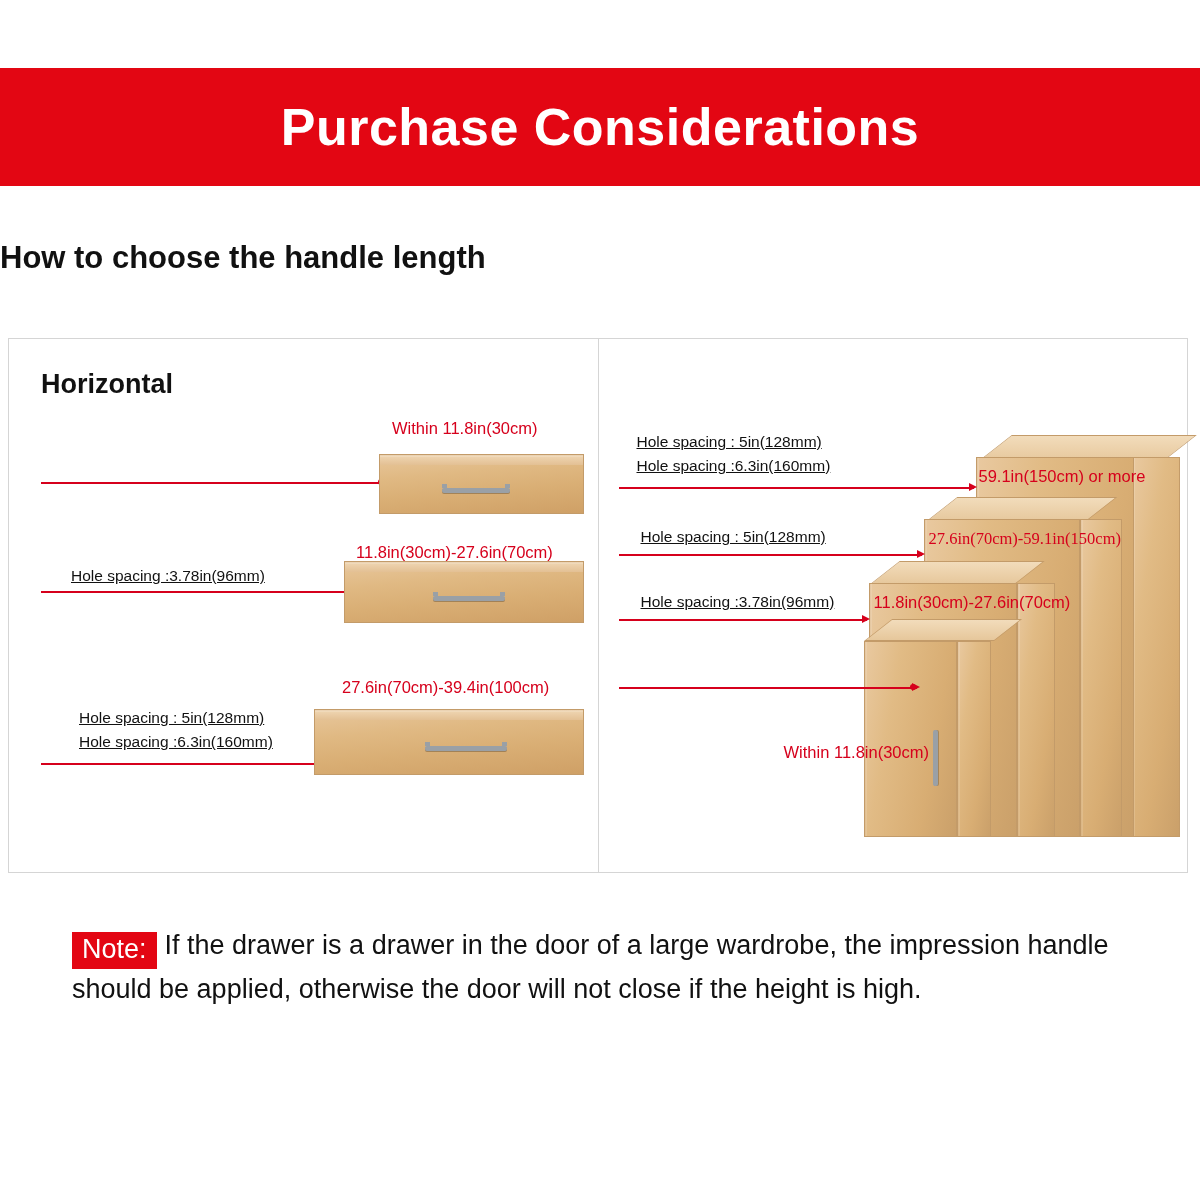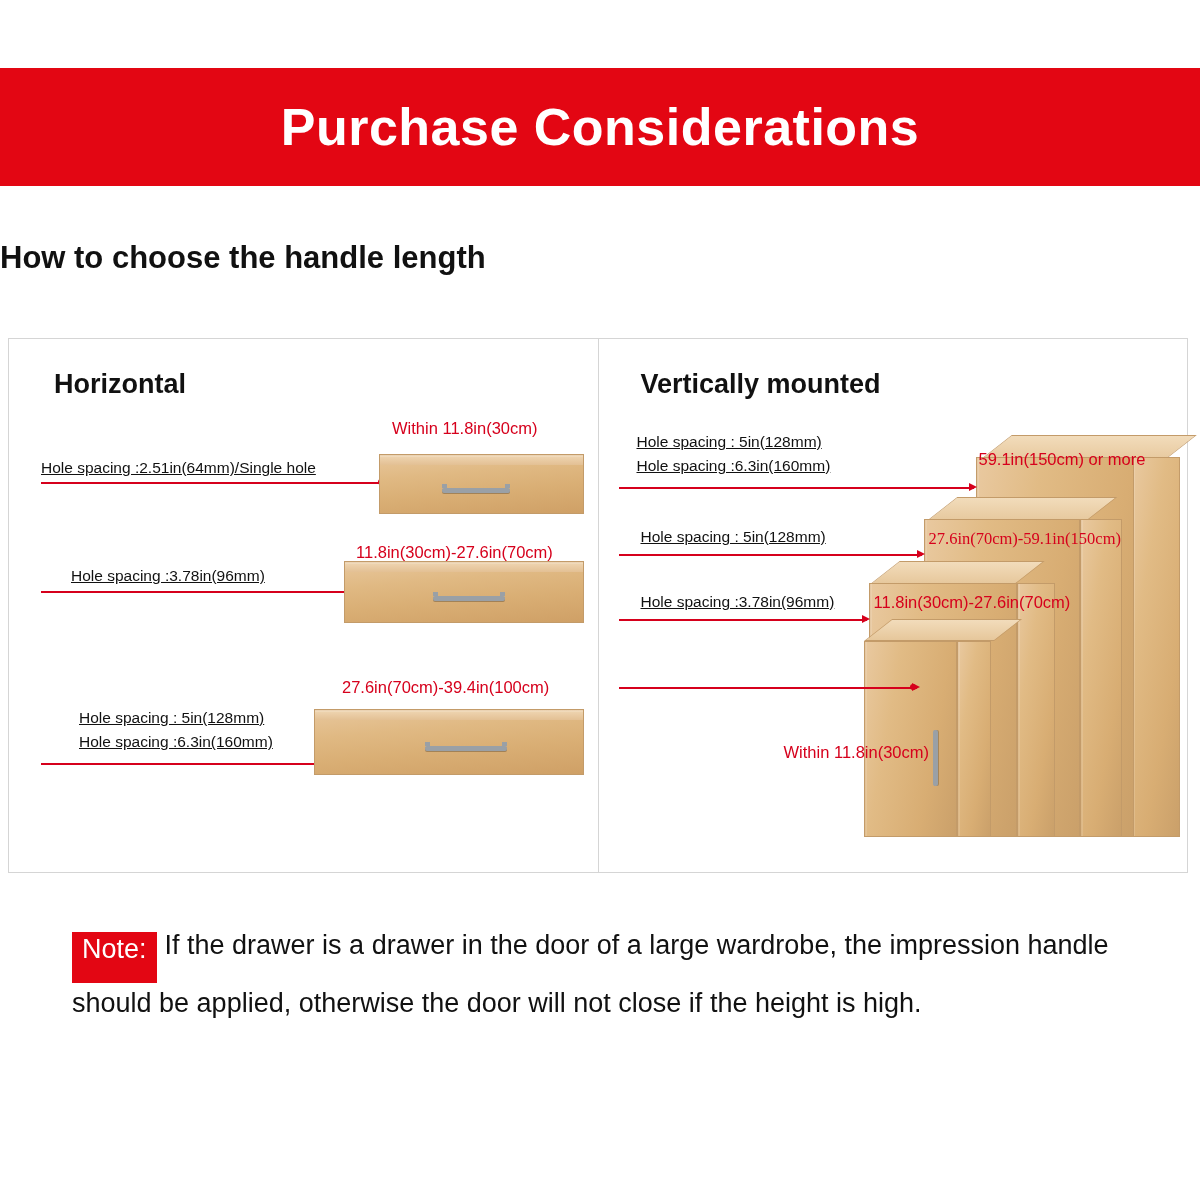--- a/index.html
+++ b/index.html
@@ -68,21 +68,21 @@
   .panel-right {
     width: 589px;
   }
   .panel-title {
     position: absolute;
     font-size: 27px;
     font-weight: bold;
     color: #111111;
     white-space: nowrap;
   }
-  .panel-left .panel-title { left: 32px; top: 30px; margin-left: 13px; }
+  .panel-left .panel-title { left: 32px; top: 30px; }
   .panel-right .panel-title { left: 42px; top: 30px; }
 
   
   .lbl {
     position: absolute;
     font-size: 15.5px;
     color: #111111;
     white-space: nowrap;
     line-height: 1.45;
     text-decoration: underline;
@@ -191,21 +191,21 @@
     position: absolute;
     left: 72px;
     top: 925px;
     width: 1070px;
   }
   .note-badge {
     display: inline-block;
     background: #e30613;
     color: #ffffff;
     font-size: 27px;
-    padding: 2px 10px 18px 10px;
+    padding: 2px 10px 4px 10px;
     line-height: 1.15;
     vertical-align: -4px;
     margin-right: 8px;
   }
   .note-text {
     font-size: 27px;
     color: #111111;
     line-height: 1.55;
   }
 </style>
@@ -217,21 +217,20 @@
 </div>
 
 <div class="subtitle">How to choose the handle length</div>
 
 <div class="panels">
 
   <div class="panel panel-left">
     <div class="panel-title">Horizontal</div>
 
     <div class="lbl-red" style="left:383px; top:80px;">Within 11.8in(30cm)</div>
-    <div class="lbl" style="left:32px; top:118px;">Hole spacing :2.51in(64mm)/Single hole</div>
     <div class="line" style="left:32px; top:143px; width:350px;"></div>
     <div class="arrowhead" style="left:374px; top:139px;"></div>
     <div class="dot" style="left:369px; top:140px;"></div>
     <div class="drawer" style="left:370px; top:115px; width:205px; height:60px;">
       <div class="drawer-top-edge"></div>
       <div class="handle-h" style="left:62px; top:33px; width:68px; height:5px;">
         <div class="cap" style="left:0;"></div>
         <div class="cap" style="right:0;"></div>
       </div>
     </div>
@@ -258,21 +257,20 @@
     <div class="drawer" style="left:305px; top:370px; width:270px; height:66px;">
       <div class="drawer-top-edge"></div>
       <div class="handle-h" style="left:110px; top:36px; width:82px; height:5px;">
         <div class="cap" style="left:0;"></div>
         <div class="cap" style="right:0;"></div>
       </div>
     </div>
   </div>
 
   <div class="panel panel-right">
-    <div class="panel-title">Vertically mounted</div>
 
     <div class="door-top" style="left:377px; top:96px; width:185px; height:28px; transform: skewX(-52deg);"></div>
     <div class="door" style="left:533px; top:118px; width:48px; height:380px;"></div>
     <div class="door" style="left:377px; top:118px; width:158px; height:380px;">
       <div class="handle-v" style="left:122px; top:170px; width:5px; height:86px;"></div>
     </div>
 
     <div class="door-top" style="left:325px; top:158px; width:160px; height:26px; transform: skewX(-52deg);"></div>
     <div class="door" style="left:481px; top:180px; width:42px; height:318px;"></div>
     <div class="door" style="left:325px; top:180px; width:156px; height:318px;">
@@ -288,21 +286,21 @@
     <div class="door-top" style="left:265px; top:280px; width:130px; height:22px; transform: skewX(-52deg);"></div>
     <div class="door" style="left:358px; top:302px; width:34px; height:196px;"></div>
     <div class="door" style="left:265px; top:302px; width:93px; height:196px;">
       <div class="handle-v" style="left:68px; top:88px; width:5px; height:56px;"></div>
     </div>
 
     <div class="lbl" style="left:38px; top:92px;">Hole spacing : 5in(128mm)</div>
     <div class="lbl" style="left:38px; top:116px;">Hole spacing :6.3in(160mm)</div>
     <div class="line" style="left:20px; top:148px; width:355px;"></div>
     <div class="arrowhead" style="left:370px; top:144px;"></div>
-    <div class="lbl-red" style="left:380px; top:111px;text-align:center;">59.1in(150cm) or more</div>
+    <div class="lbl-red" style="left:380px; top:128px;text-align:center;">59.1in(150cm) or more</div>
 
     <div class="lbl" style="left:42px; top:187px;">Hole spacing : 5in(128mm)</div>
     <div class="line" style="left:20px; top:215px; width:303px;"></div>
     <div class="arrowhead" style="left:318px; top:211px;"></div>
     <div class="lbl-red" style="left:330px; top:190px;font-family:Liberation Serif, serif;">27.6in(70cm)-59.1in(150cm)</div>
 
     <div class="lbl" style="left:42px; top:252px;">Hole spacing :3.78in(96mm)</div>
     <div class="line" style="left:20px; top:280px; width:248px;"></div>
     <div class="arrowhead" style="left:263px; top:276px;"></div>
     <div class="lbl-red" style="left:275px; top:254px;">11.8in(30cm)-27.6in(70cm)</div>

